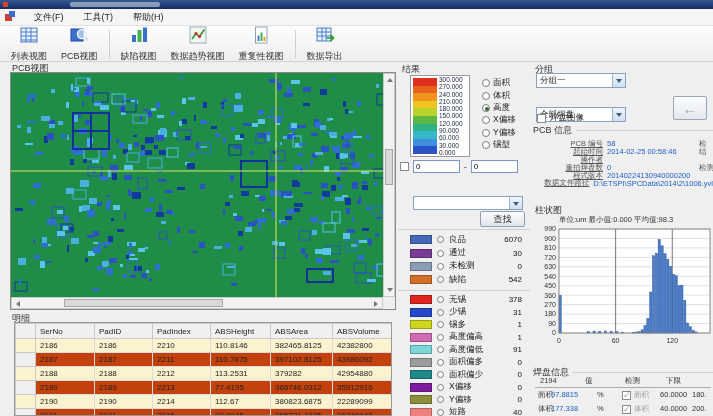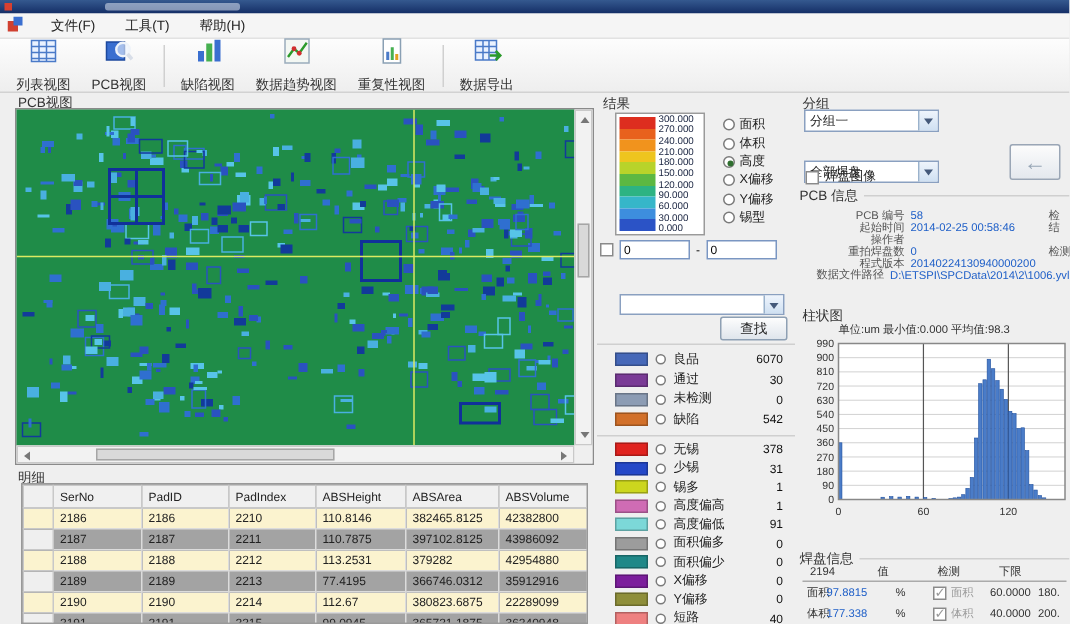--- a/index.html
+++ b/index.html
@@ -37,21 +37,21 @@
   #pcb-vthumb{left:1px;top:34%;width:8px;height:16%;}
   #pcb-hthumb{top:1px;left:14%;height:8px;width:43%;}
   .tri{width:0;height:0;position:absolute;}
   .tri-up{left:3px;top:4px;border-left:3px solid transparent;border-right:3px solid transparent;border-bottom:4px solid #777;}
   .tri-down{left:3px;bottom:4px;border-left:3px solid transparent;border-right:3px solid transparent;border-top:4px solid #777;}
   .tri-left{left:4px;top:3px;border-top:3px solid transparent;border-bottom:3px solid transparent;border-right:4px solid #777;}
   .tri-right{right:4px;top:3px;border-top:3px solid transparent;border-bottom:3px solid transparent;border-left:4px solid #777;}
 
   
   #details-label{left:12px;top:312px;}
-  #details-grid{left:14px;top:322px;width:378px;height:94px;border:1px solid #999;background:#a3a3a3;overflow:hidden;}
+  #details-grid{left:14px;top:322px;width:378px;height:94px;border:1px solid #999;background:#c2410c;overflow:hidden;}
   #details-grid table{border-collapse:collapse;font-size:8px;color:#222;table-layout:fixed;width:376px;}
   #details-grid th{background:#f0f0f0;border:1px solid #c8c8c8;font-weight:normal;text-align:left;
     padding:2px 0 2px 4px;height:15px;}
   #details-grid td{border:1px solid #dcdcdc;padding:2px 0 2px 4px;height:14px;white-space:nowrap;overflow:hidden;}
   #details-grid tr.alt td{background:#fbf3cf;}
   #details-grid td.rowhdr{background:#efefef;border-color:#c8c8c8;}
 
   
   #results-panel{left:398px;top:62px;width:132px;height:354px;}
   #results-title{left:4px;top:1px;}
@@ -96,21 +96,21 @@
   #group-title{left:2px;top:1px;}
   #group-combo1{left:3px;top:11px;width:90px;height:15px;}
   #group-combo2{left:3px;top:30px;width:90px;height:15px;}
   #padimg-row{left:4px;top:50px;display:flex;align-items:center;gap:4px;font-size:8.5px;color:#222;}
   #back-btn{left:140px;top:34px;width:34px;height:24px;background:linear-gradient(#fcfcfc,#e4e8ee);
     border:1px solid #9aa6b6;border-radius:2px;font-size:15px;font-weight:bold;color:#98a6b6;
     display:flex;align-items:center;justify-content:center;line-height:1;}
 
   #pcbinfo-panel{left:533px;top:124px;width:180px;height:80px;}
   .info-row{display:flex;align-items:center;height:7.9px;font-size:7.5px;position:relative;}
-  .info-label{width:70px;text-align:right;color:#555;margin-right:4px;white-space:nowrap;}
+  .info-label{width:70px;text-align:right;color:#555;margin-right:4px;white-space:nowrap;text-decoration:underline;}
   .info-value{color:#2060c8;white-space:nowrap;}
   .info-extra{position:absolute;left:166px;color:#555;white-space:nowrap;}
 
   #hist-panel{left:533px;top:204px;width:180px;height:160px;}
   #hist-subtitle{position:absolute;left:26px;top:11px;font-size:7.5px;color:#333;white-space:nowrap;}
   #hist-svg{position:absolute;left:2px;top:21px;}
 
   #padinfo-panel{left:533px;top:366px;width:180px;height:50px;font-size:7.5px;color:#333;}
   .pi-abs{position:absolute;white-space:nowrap;}
   #pi-rule{position:absolute;left:2px;top:21px;width:176px;height:1px;background:#aaa;}

